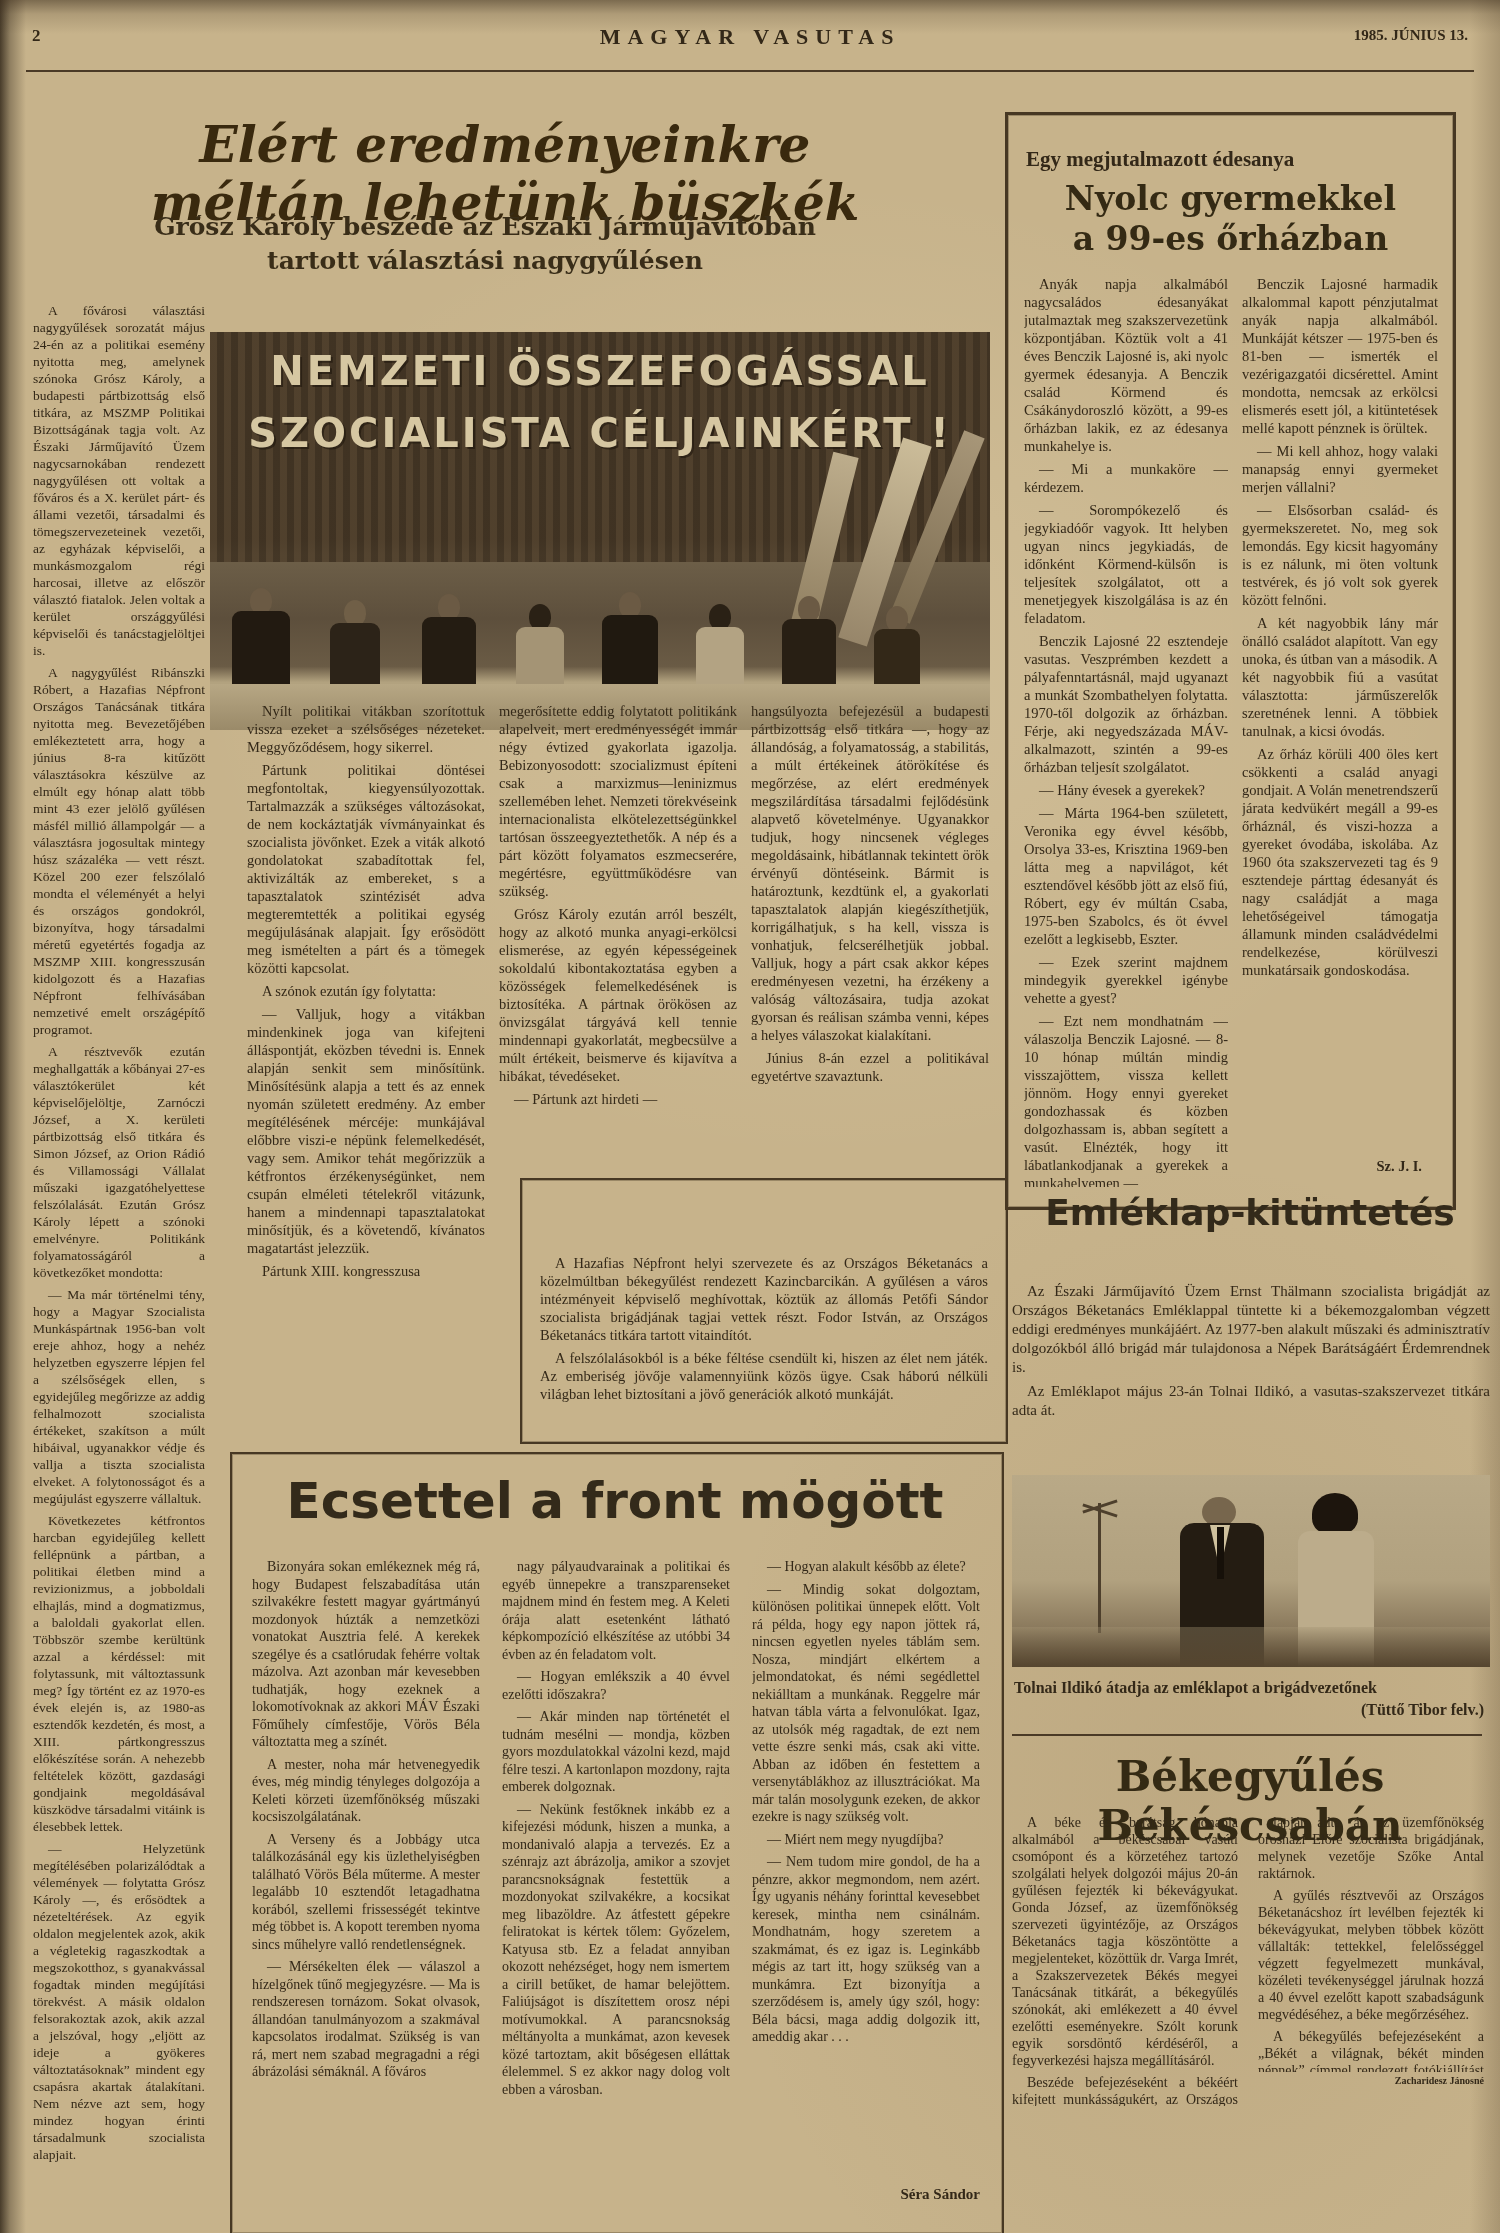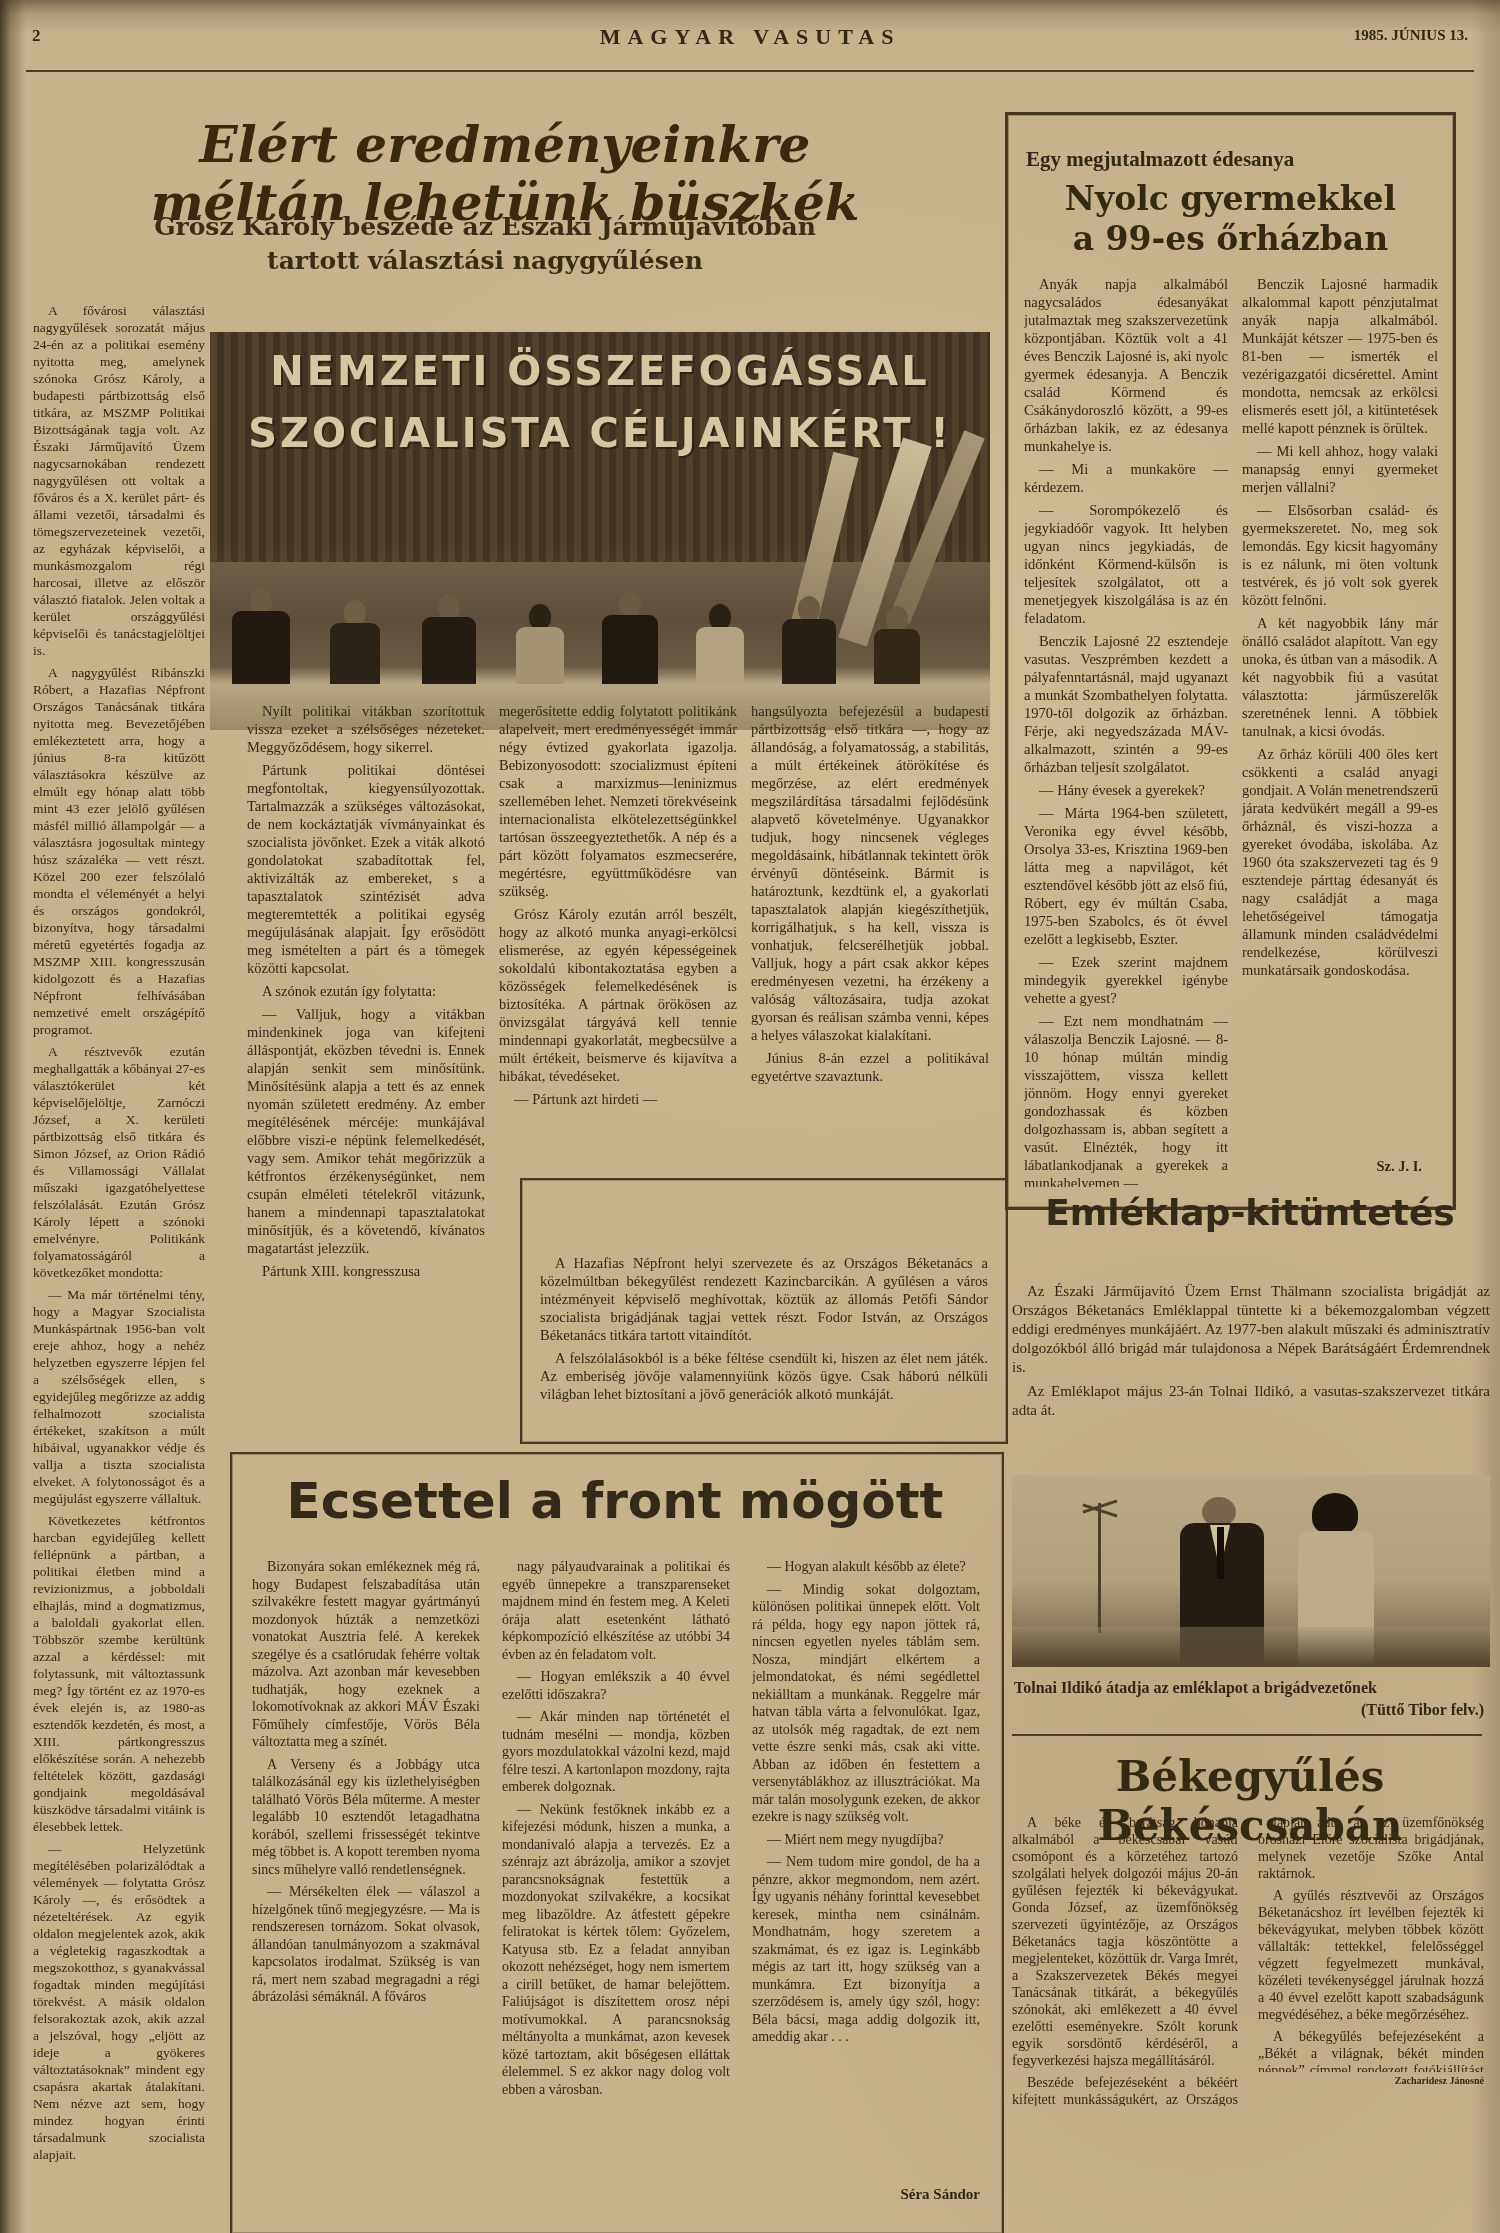--- a/index.html
+++ b/index.html
@@ -165,20 +165,21 @@
     <div class="abs col md" style="left:18px;top:74px;width:448px;height:176px;">
         <p>A Hazafias Népfront helyi szervezete és az Országos Béketanács a közelmúltban békegyűlést rendezett Kazincbarcikán. A gyűlésen a város intézményeit képviselő meghívottak, köztük az állomás Petőfi Sándor szocialista brigádjának tagjai vettek részt. Fodor István, az Országos Béketanács titkára tartott vitaindítót.</p>
         <p>A felszólalásokból is a béke féltése csendült ki, hiszen az élet nem játék. Az emberiség jövője valamennyiünk közös ügye. Csak háború nélküli világban lehet biztosítani a jövő generációk alkotó munkáját.</p>
       </div>
   </div>
 
   <div class="abs box" style="left:230px;top:1452px;width:770px;height:779px;border-width:2px;">
     <div class="abs sans-h" style="left:10px;top:18px;width:746px;font-size:50px;">Ecsettel a front mögött</div>
     <div class="abs col" style="left:20px;top:104px;width:228px;height:655px;font-size:14px;line-height:17.5px;">
         <p>Bizonyára sokan emlékeznek még rá, hogy Budapest felszabadítása után szilvakékre festett magyar gyártmányú mozdonyok húzták a nemzetközi vonatokat Ausztria felé. A kerekek szegélye és a csatlórudak fehérre voltak mázolva. Azt azonban már kevesebben tudhatják, hogy ezeknek a lokomotívoknak az akkori MÁV Északi Főműhely címfestője, Vörös Béla változtatta meg a színét.</p>
+        <p>A mester, noha már hetvenegyedik éves, még mindig tényleges dolgozója a Keleti körzeti üzemfőnökség műszaki kocsiszolgálatának.</p>
         <p>A Verseny és a Jobbágy utca találkozásánál egy kis üzlethelyiségben található Vörös Béla műterme. A mester legalább 10 esztendőt letagadhatna korából, szellemi frissességét tekintve még többet is. A kopott teremben nyoma sincs műhelyre valló rendetlenségnek.</p>
         <p>— Mérsékelten élek — válaszol a hízelgőnek tűnő megjegyzésre. — Ma is rendszeresen tornázom. Sokat olvasok, állandóan tanulmányozom a szakmával kapcsolatos irodalmat. Szükség is van rá, mert nem szabad megragadni a régi ábrázolási sémáknál. A főváros</p>
       </div>
     <div class="abs col" style="left:270px;top:104px;width:228px;height:655px;font-size:14px;line-height:17.5px;">
         <p>nagy pályaudvarainak a politikai és egyéb ünnepekre a transzparenseket majdnem mind én festem meg. A Keleti órája alatt esetenként látható képkompozíció elkészítése az utóbbi 34 évben az én feladatom volt.</p>
         <p>— Hogyan emlékszik a 40 évvel ezelőtti időszakra?</p>
         <p>— Akár minden nap történetét el tudnám mesélni — mondja, közben gyors mozdulatokkal vázolni kezd, majd félre teszi. A kartonlapon mozdony, rajta emberek dolgoznak.</p>
         <p>— Nekünk festőknek inkább ez a kifejezési módunk, hiszen a munka, a mondanivaló alapja a tervezés. Ez a szénrajz azt ábrázolja, amikor a szovjet parancsnokságnak festettük a mozdonyokat szilvakékre, a kocsikat meg libazöldre. Az átfestett gépekre feliratokat is kértek tőlem: Győzelem, Katyusa stb. Ez a feladat annyiban okozott nehézséget, hogy nem ismertem a cirill betűket, de hamar belejöttem. Faliújságot is díszítettem orosz népi motívumokkal. A parancsnokság méltányolta a munkámat, azon kevesek közé tartoztam, akit bőségesen elláttak élelemmel. S ez akkor nagy dolog volt ebben a városban.</p>
       </div>
     <div class="abs col" style="left:520px;top:104px;width:228px;height:612px;font-size:14px;line-height:17.5px;">

